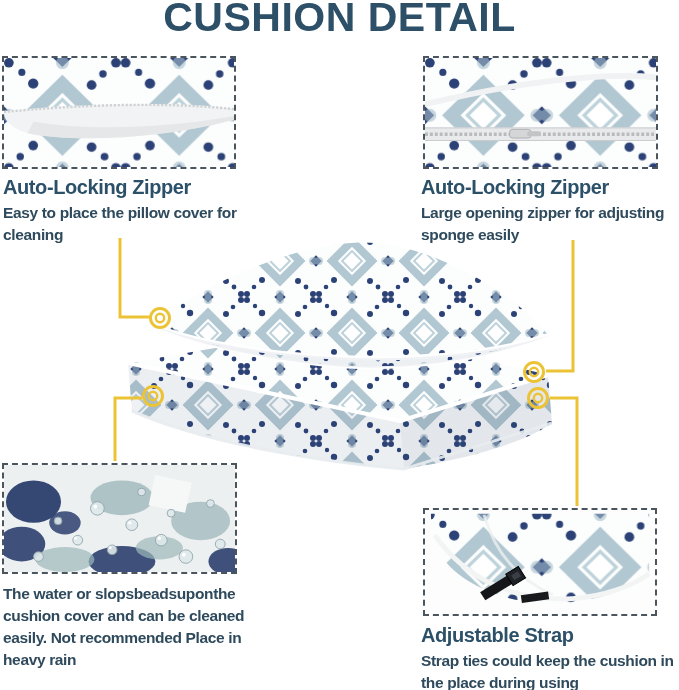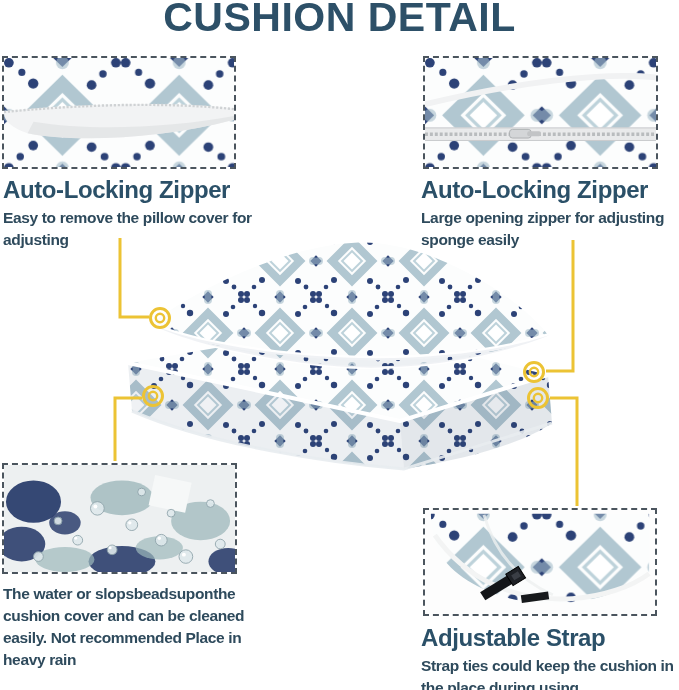--- a/index.html
+++ b/index.html
@@ -7,21 +7,21 @@
          font-family:"Liberation Sans",sans-serif;}
   .title{position:absolute;top:-6px;left:0;width:100%;text-align:center;
          font-size:41px;font-weight:bold;color:#2d5068;letter-spacing:0.5px;margin:0;}
   .thumb{position:absolute;border:2px dashed #4b555e;box-sizing:border-box;background:#fff;overflow:hidden;}
   .thumb svg{display:block;width:100%;height:100%;}
   .thumb-tl{left:2px;top:56px;width:234px;height:113px;}
   .thumb-tr{left:423px;top:56px;width:235px;height:113px;}
   .thumb-bl{left:2px;top:463px;width:235px;height:111px;}
   .thumb-br{left:423px;top:508px;width:234px;height:108px;}
   .callout{position:absolute;color:#2e4a5c;}
-  .callout h2{margin:0;font-size:24px;font-weight:bold;color:#2b5068;letter-spacing:-0.4px;line-height:1.15;}
+  .callout h2{margin:0;font-size:20px;font-weight:bold;color:#2b5068;letter-spacing:-0.4px;line-height:1.15;}
   .callout p{margin:3px 0 0;font-size:15.5px;font-weight:bold;letter-spacing:-0.35px;line-height:1.42;}
   .co-tl{left:3px;top:176px;width:258px;}
   .co-tr{left:421px;top:176px;width:260px;}
   .co-bl{left:3px;top:580px;width:252px;}
   .co-br{left:421px;top:624px;width:260px;}
   .photo-main{position:absolute;left:100px;top:225px;width:480px;height:250px;}
   .connectors{position:absolute;left:0;top:0;width:679px;height:690px;pointer-events:none;}
 </style>
 </head>
 <body>
@@ -194,21 +194,21 @@
         </g>
         <g transform="translate(102,92) rotate(-8)">
           <rect x="-4" y="-4" width="28" height="8" fill="#17191c"></rect>
         </g>
       </g>
     </svg>
   </div>
 
   <div class="callout co-tl">
     <h2>Auto-Locking Zipper</h2>
-    <p>Easy to remove the pillow cover for adjusting</p>
+    <p>Easy to place the pillow cover for cleaning</p>
   </div>
 
   <div class="callout co-tr">
     <h2>Auto-Locking Zipper</h2>
     <p>Large opening zipper for adjusting sponge easily</p>
   </div>
 
   <div class="callout co-bl">
     <p>The water or slopsbeadsuponthe cushion cover and can be cleaned easily. Not recommended Place in heavy rain</p>
   </div>

